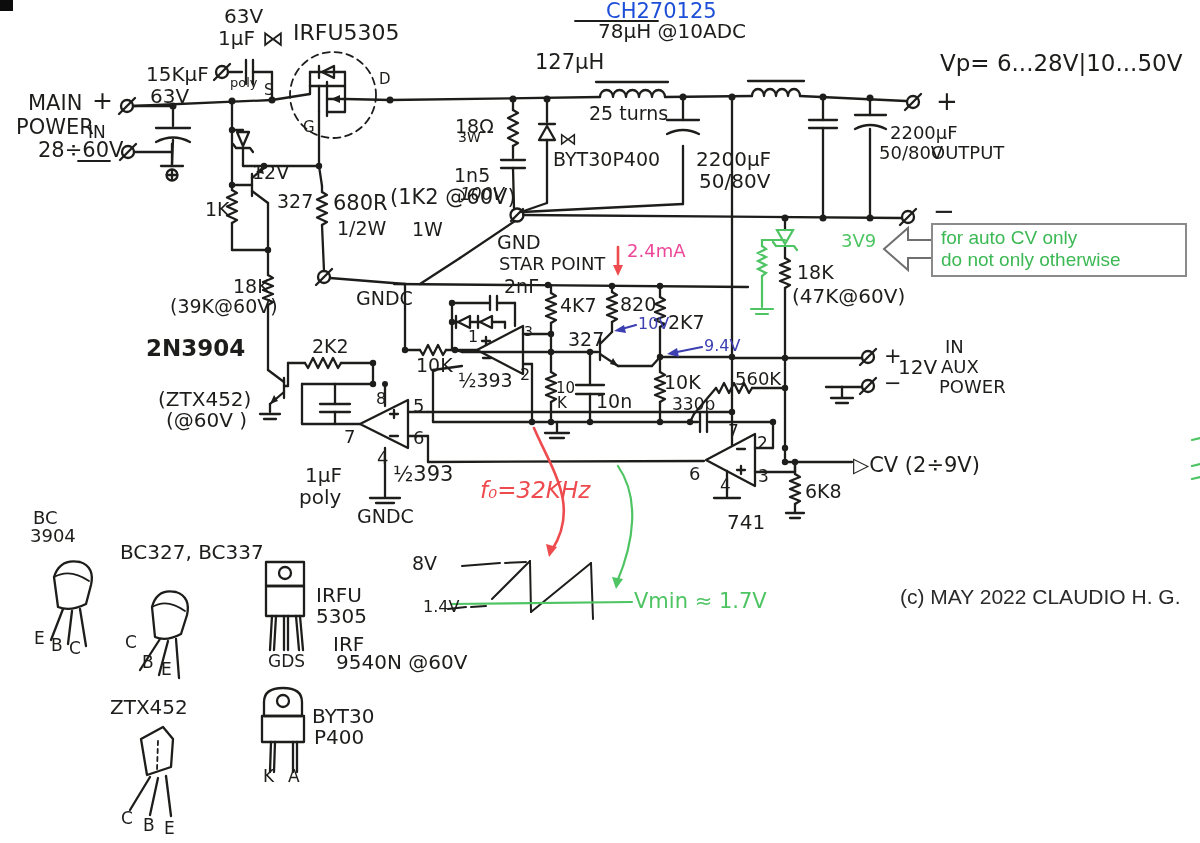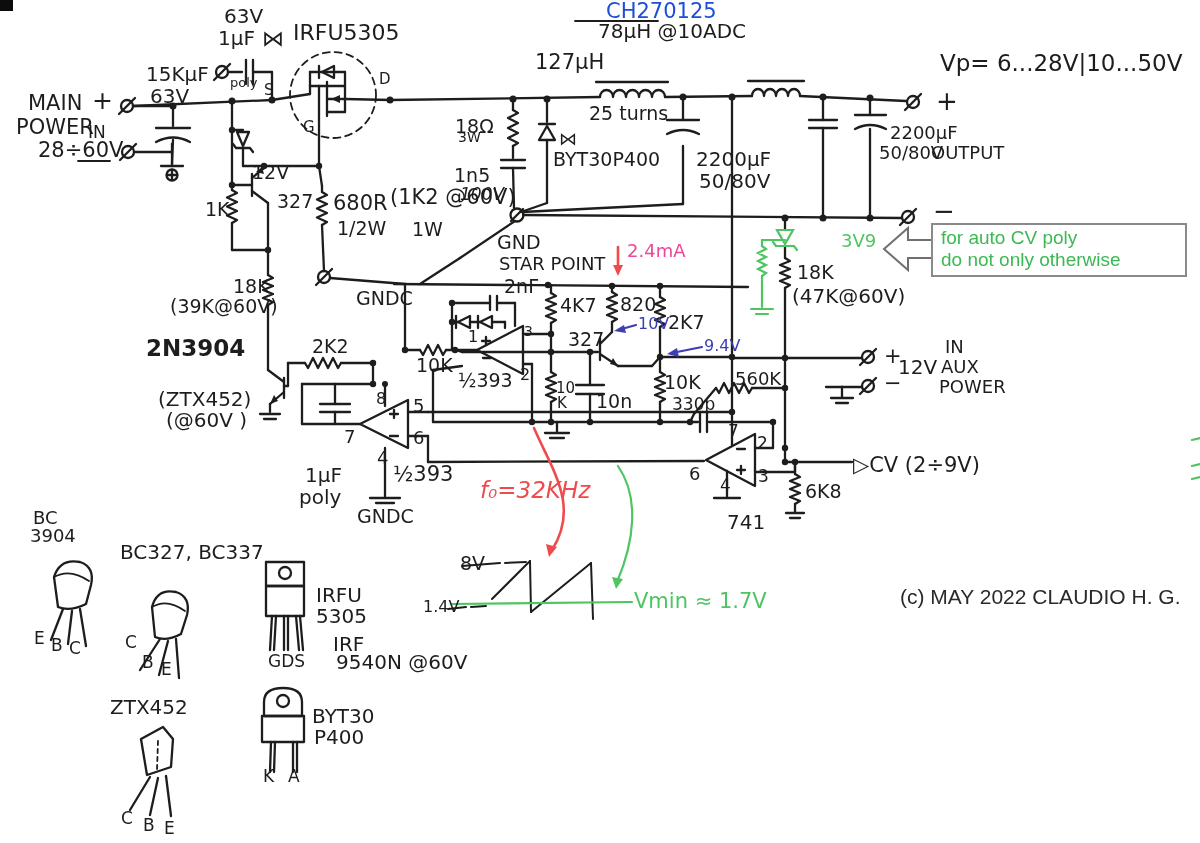--- a/index.html
+++ b/index.html
@@ -540,21 +540,21 @@
       <div class="lbl" style="left: 598px; top: 21px; font-size: 20px; color: rgb(29, 29, 27);">78μH @10ADC</div>
       <div class="lbl" style="left: 696px; top: 149px; font-size: 20px; color: rgb(29, 29, 27);">2200μF</div>
       <div class="lbl" style="left: 699px; top: 171px; font-size: 20px; color: rgb(29, 29, 27);">50/80V</div>
       <div class="lbl" style="left: 940px; top: 52px; font-size: 23px; color: rgb(29, 29, 27);">Vp= 6...28V|10...50V</div>
       <div class="lbl" style="left: 936px; top: 88px; font-size: 26px; color: rgb(29, 29, 27);">+</div>
       <div class="lbl" style="left: 890px; top: 124px; font-size: 18px; color: rgb(29, 29, 27);">2200μF</div>
       <div class="lbl" style="left: 879px; top: 144px; font-size: 18px; color: rgb(29, 29, 27);">50/80V</div>
       <div class="lbl" style="left: 931px; top: 144px; font-size: 18px; color: rgb(29, 29, 27);">OUTPUT</div>
       <div class="lbl" style="left: 933px; top: 198px; font-size: 26px; color: rgb(29, 29, 27);">−</div>
       <div class="lbl it" style="left: 480px; top: 479px; font-size: 23px; color: rgb(238, 75, 78);">f₀=32KHz</div>
-      <div class="lbl" style="left: 460px; top: 554px; font-size: 19px; color: rgb(29, 29, 27);">8V</div>
+      <div class="lbl" style="left: 412px; top: 554px; font-size: 19px; color: rgb(29, 29, 27);">8V</div>
       <div class="lbl" style="left: 423px; top: 599px; font-size: 16px; color: rgb(29, 29, 27);">1.4V</div>
       <div class="lbl" style="left: 634px; top: 591px; font-size: 21px; color: rgb(78, 196, 99);">Vmin ≈ 1.7V</div>
       <div class="lbl" style="left: 33px; top: 509px; font-size: 18px; color: rgb(29, 29, 27);">BC</div>
       <div class="lbl" style="left: 30px; top: 527px; font-size: 18px; color: rgb(29, 29, 27);">3904</div>
       <div class="lbl" style="left: 34px; top: 630px; font-size: 17px; color: rgb(29, 29, 27);">E</div>
       <div class="lbl" style="left: 51px; top: 637px; font-size: 17px; color: rgb(29, 29, 27);">B</div>
       <div class="lbl" style="left: 69px; top: 640px; font-size: 17px; color: rgb(29, 29, 27);">C</div>
       <div class="lbl" style="left: 120px; top: 542px; font-size: 20px; color: rgb(29, 29, 27);">BC327, BC337</div>
       <div class="lbl" style="left: 125px; top: 634px; font-size: 17px; color: rgb(29, 29, 27);">C</div>
       <div class="lbl" style="left: 142px; top: 654px; font-size: 17px; color: rgb(29, 29, 27);">B</div>
@@ -566,17 +566,17 @@
       <div class="lbl" style="left: 316px; top: 585px; font-size: 20px; color: rgb(29, 29, 27);">IRFU</div>
       <div class="lbl" style="left: 316px; top: 606px; font-size: 20px; color: rgb(29, 29, 27);">5305</div>
       <div class="lbl" style="left: 268px; top: 653px; font-size: 17px; color: rgb(29, 29, 27);">GDS</div>
       <div class="lbl" style="left: 333px; top: 634px; font-size: 20px; color: rgb(29, 29, 27);">IRF</div>
       <div class="lbl" style="left: 336px; top: 652px; font-size: 20px; color: rgb(29, 29, 27);">9540N @60V</div>
       <div class="lbl" style="left: 312px; top: 706px; font-size: 20px; color: rgb(29, 29, 27);">BYT30</div>
       <div class="lbl" style="left: 314px; top: 727px; font-size: 20px; color: rgb(29, 29, 27);">P400</div>
       <div class="lbl" style="left: 263px; top: 768px; font-size: 17px; color: rgb(29, 29, 27);">K</div>
       <div class="lbl" style="left: 288px; top: 768px; font-size: 17px; color: rgb(29, 29, 27);">A</div>
       <div class="lbl typed" style="left: 900px; top: 586px; font-size: 21px; color: rgb(42, 42, 42);">(c) MAY 2022 CLAUDIO H. G.</div>
-      <div class="lbl typed" style="left: 941px; top: 228px; font-size: 19px; color: rgb(60, 184, 84);">for auto CV poly</div>
+      <div class="lbl typed" style="left: 941px; top: 228px; font-size: 19px; color: rgb(60, 184, 84);">for auto CV only</div>
       <div class="lbl typed" style="left: 941px; top: 250px; font-size: 19px; color: rgb(60, 184, 84);">do not only otherwise</div>
     </div>
 
 </div>
 
 </body></html>

